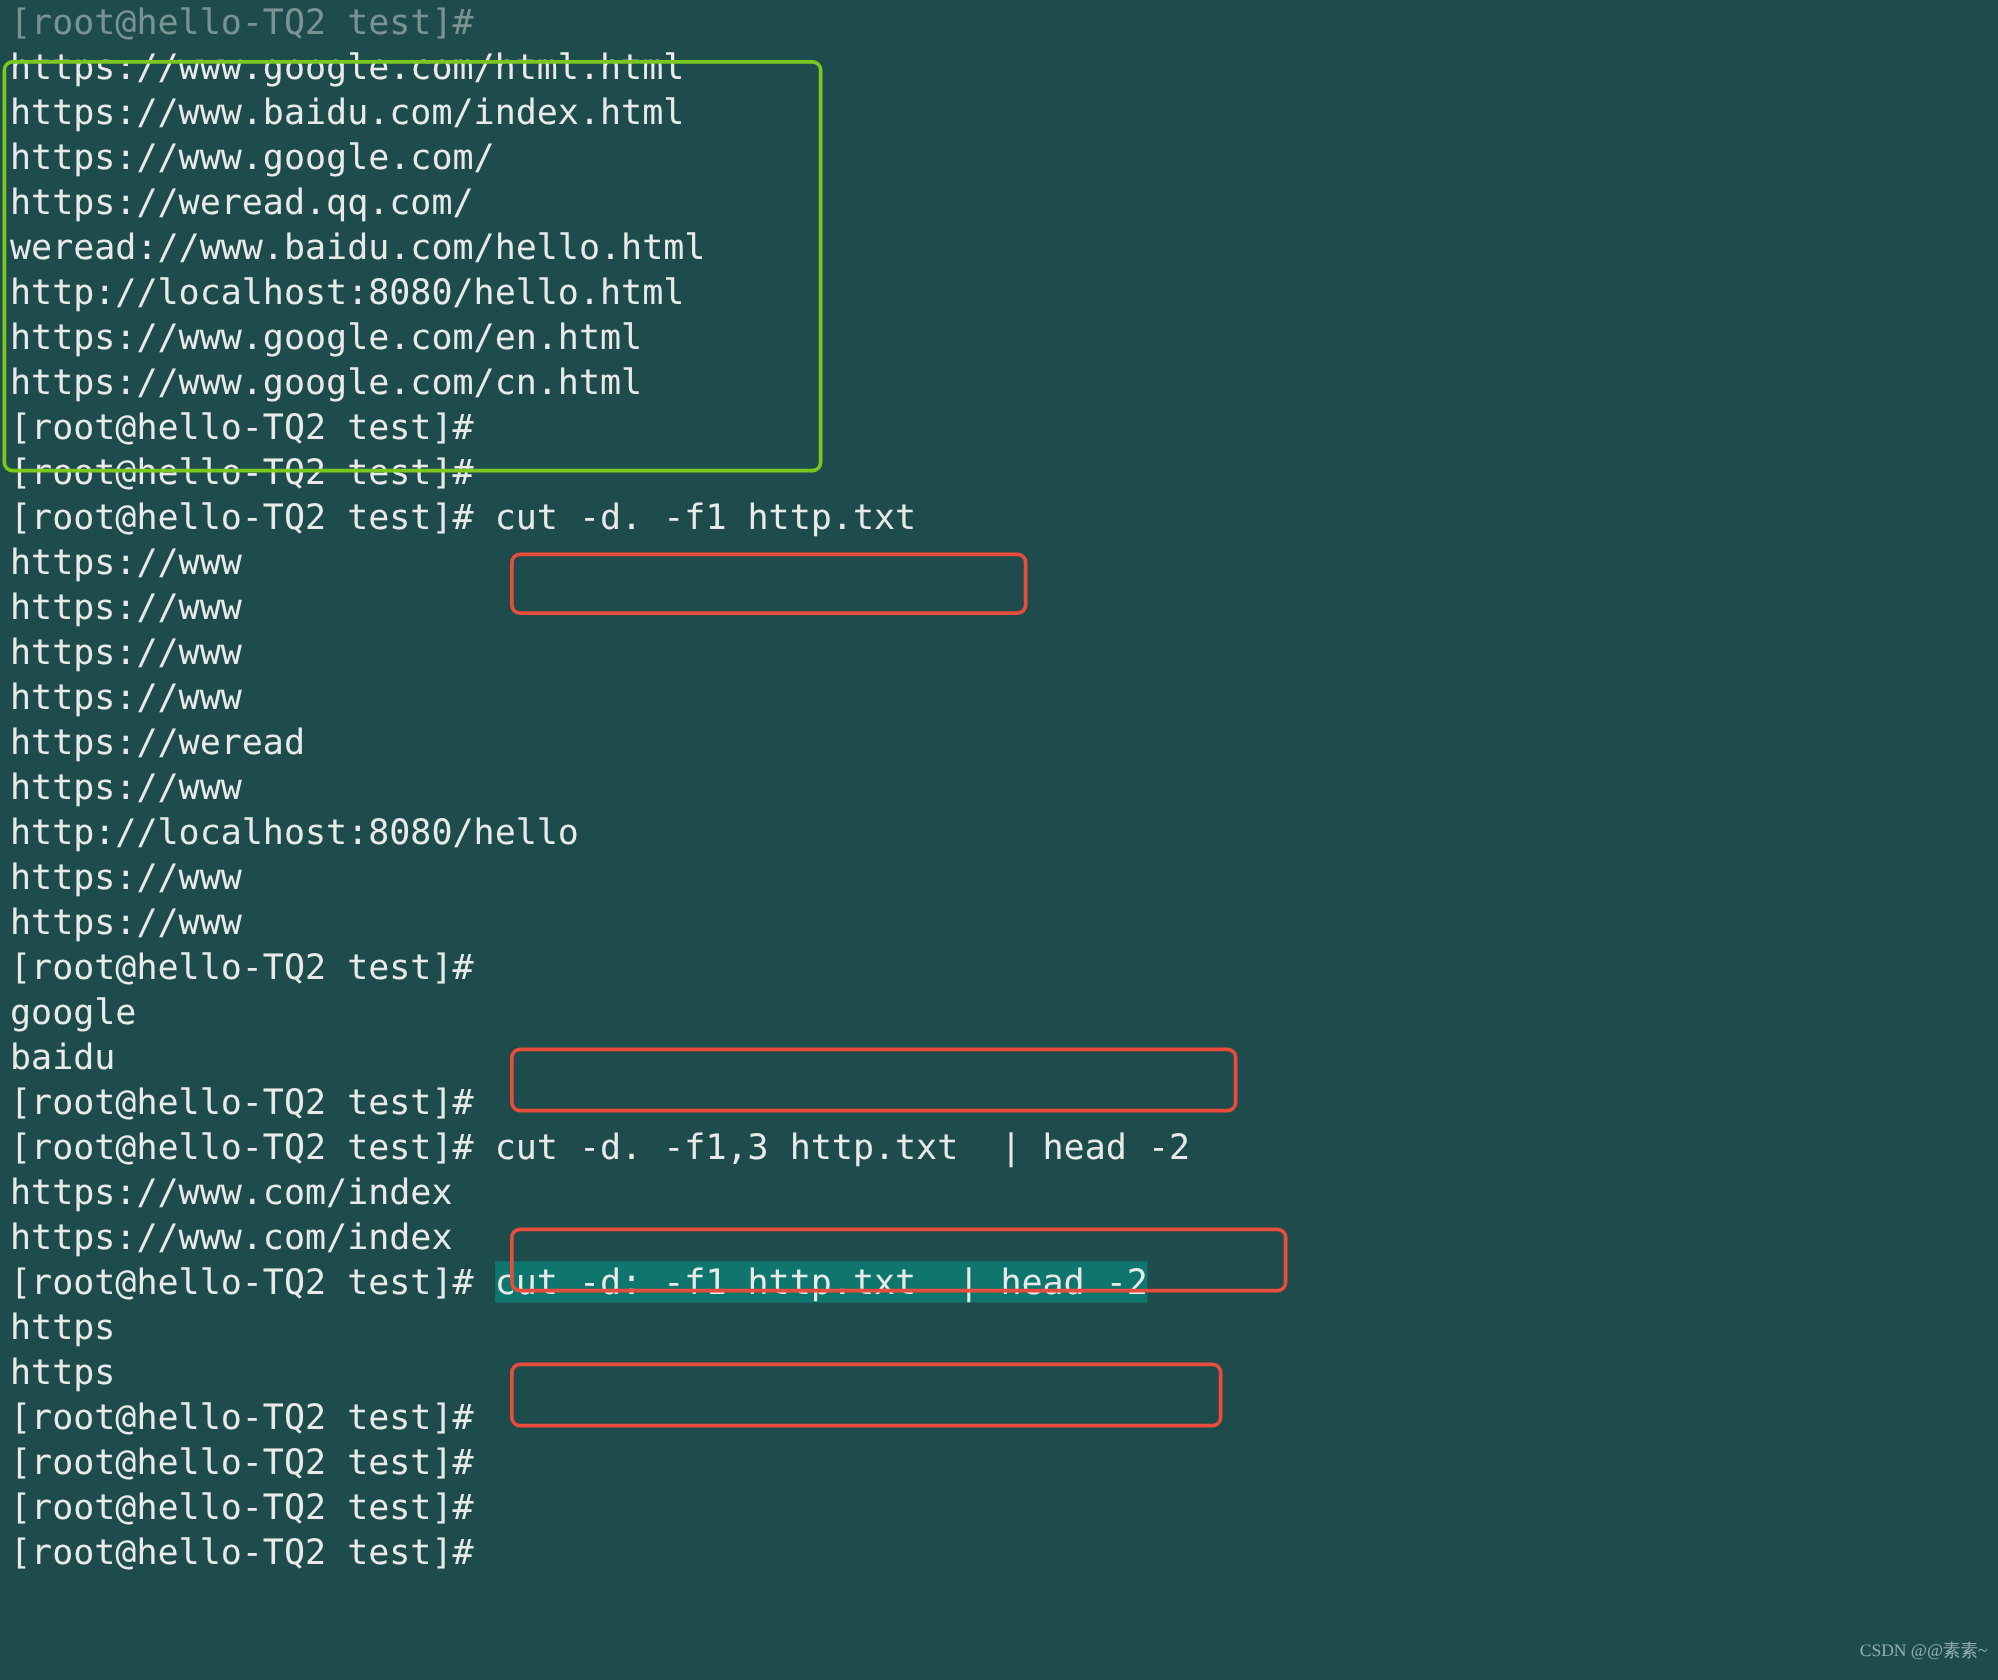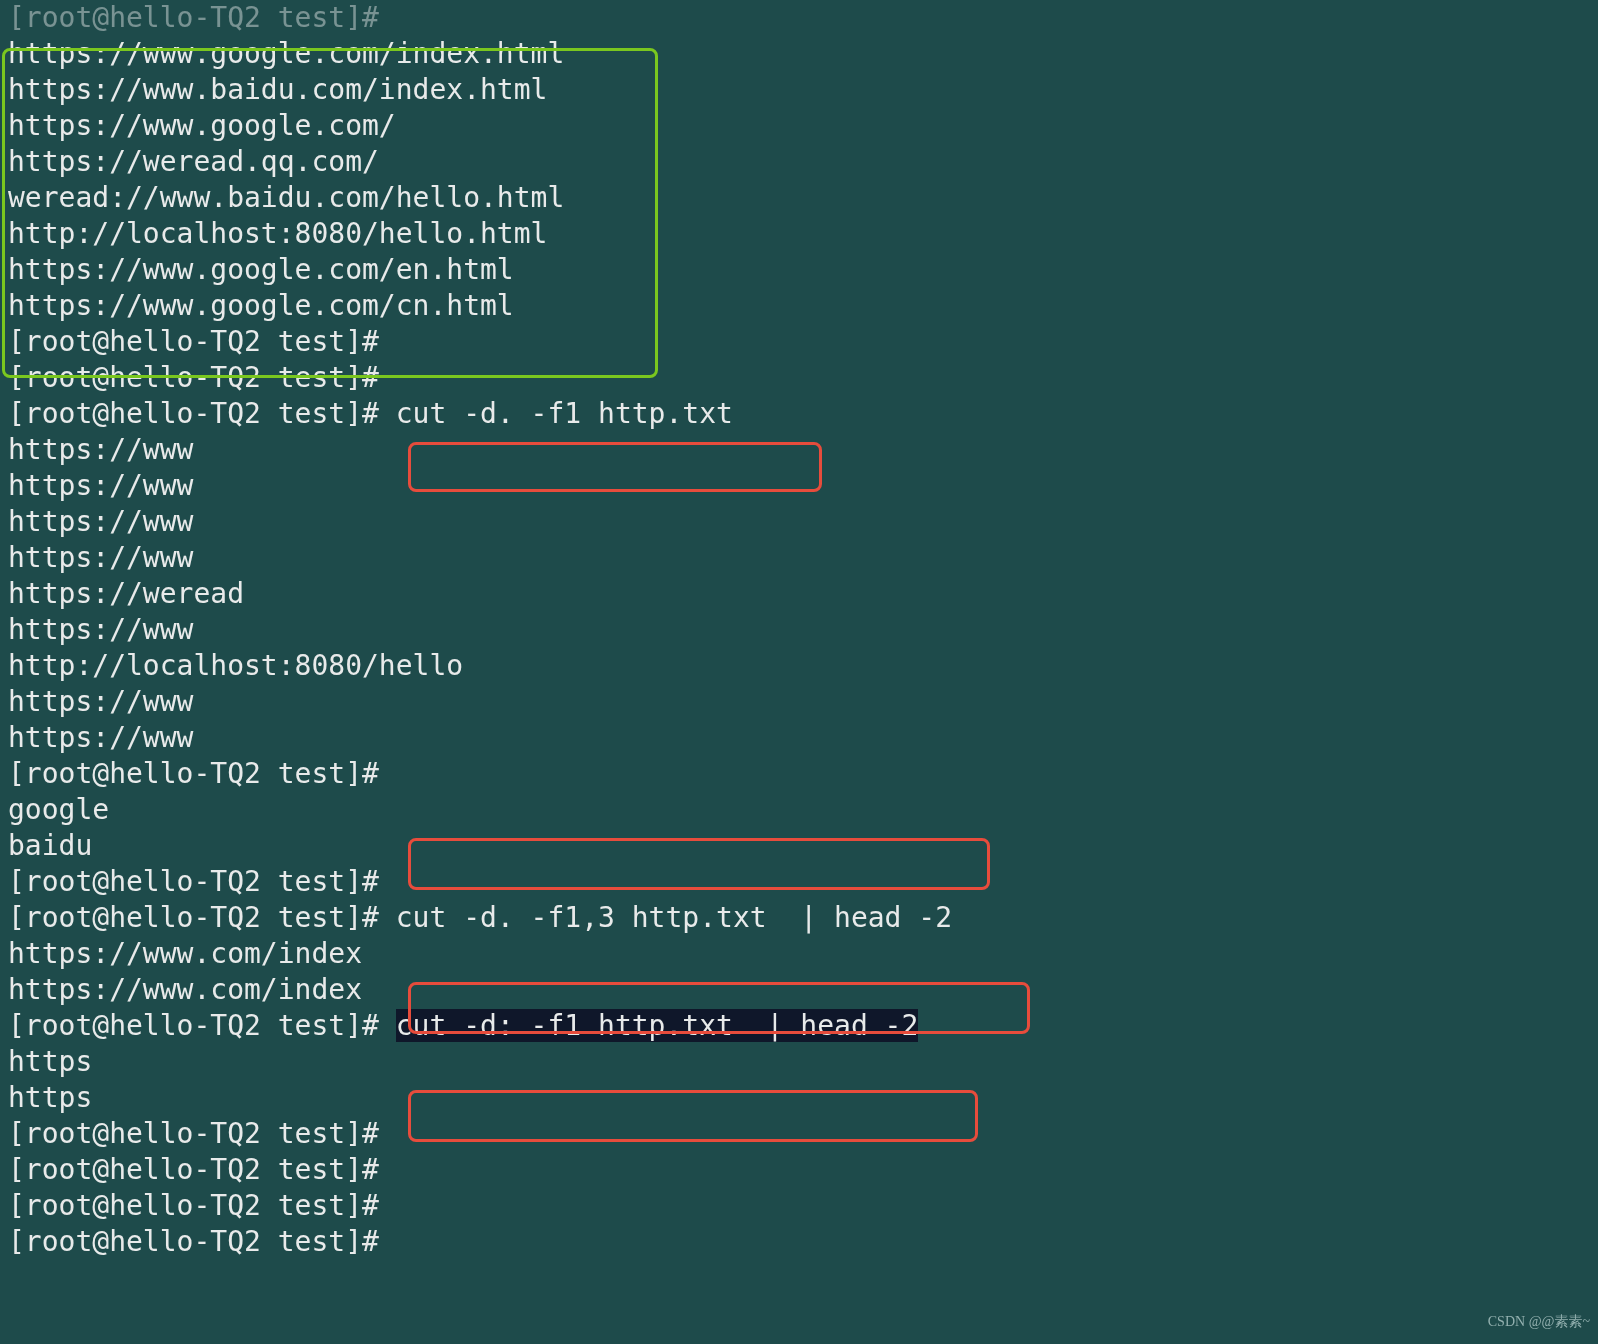--- a/index.html
+++ b/index.html
@@ -5,31 +5,31 @@
   html,body{margin:0;padding:0;background:#1e4b4b;width:1598px;height:1344px;overflow:hidden}
   body{font-family:"Menlo","Consolas","DejaVu Sans Mono",monospace;font-size:28px;color:#e8eaea;line-height:36px;position:relative}
   .screen{padding:0;position:relative}
   .line{white-space:pre;padding-left:8px}
   .green-box{position:absolute;border:3px solid #7ac71f;border-radius:8px;left:2px;top:48px;width:656px;height:330px;box-sizing:border-box;pointer-events:none}
   .red-box{position:absolute;border:3px solid #e74c3c;border-radius:8px;box-sizing:border-box;pointer-events:none}
   .rb1{left:408px;top:442px;width:414px;height:50px}
   .rb2{left:408px;top:838px;width:582px;height:52px}
   .rb3{left:408px;top:982px;width:622px;height:52px}
   .rb4{left:408px;top:1090px;width:570px;height:52px}
-  .sel{background:#0f172a}
+  .sel{background:#0f766e}
   .watermark{position:absolute;right:8px;bottom:4px;font-size:14px;color:#94b1b0;font-family:Liberation Serif, serif}
   .dim{opacity:0.45}
 </style>
 </head>
 <body>
 
 <div class="screen">
   <div class="line dim"><span>[root@hello-TQ2 test]#</span></div>
 
-  <div class="line">https://www.google.com/index.html</div>
+  <div class="line">https://www.google.com/html.html</div>
   <div class="line">https://www.baidu.com/index.html</div>
   <div class="line">https://www.google.com/</div>
   <div class="line">https://weread.qq.com/</div>
   <div class="line">weread://www.baidu.com/hello.html</div>
   <div class="line">http://localhost:8080/hello.html</div>
   <div class="line">https://www.google.com/en.html</div>
   <div class="line">https://www.google.com/cn.html</div>
 
   <div class="line"><span>[root@hello-TQ2 test]#</span></div>
   <div class="line"><span>[root@hello-TQ2 test]#</span></div>

